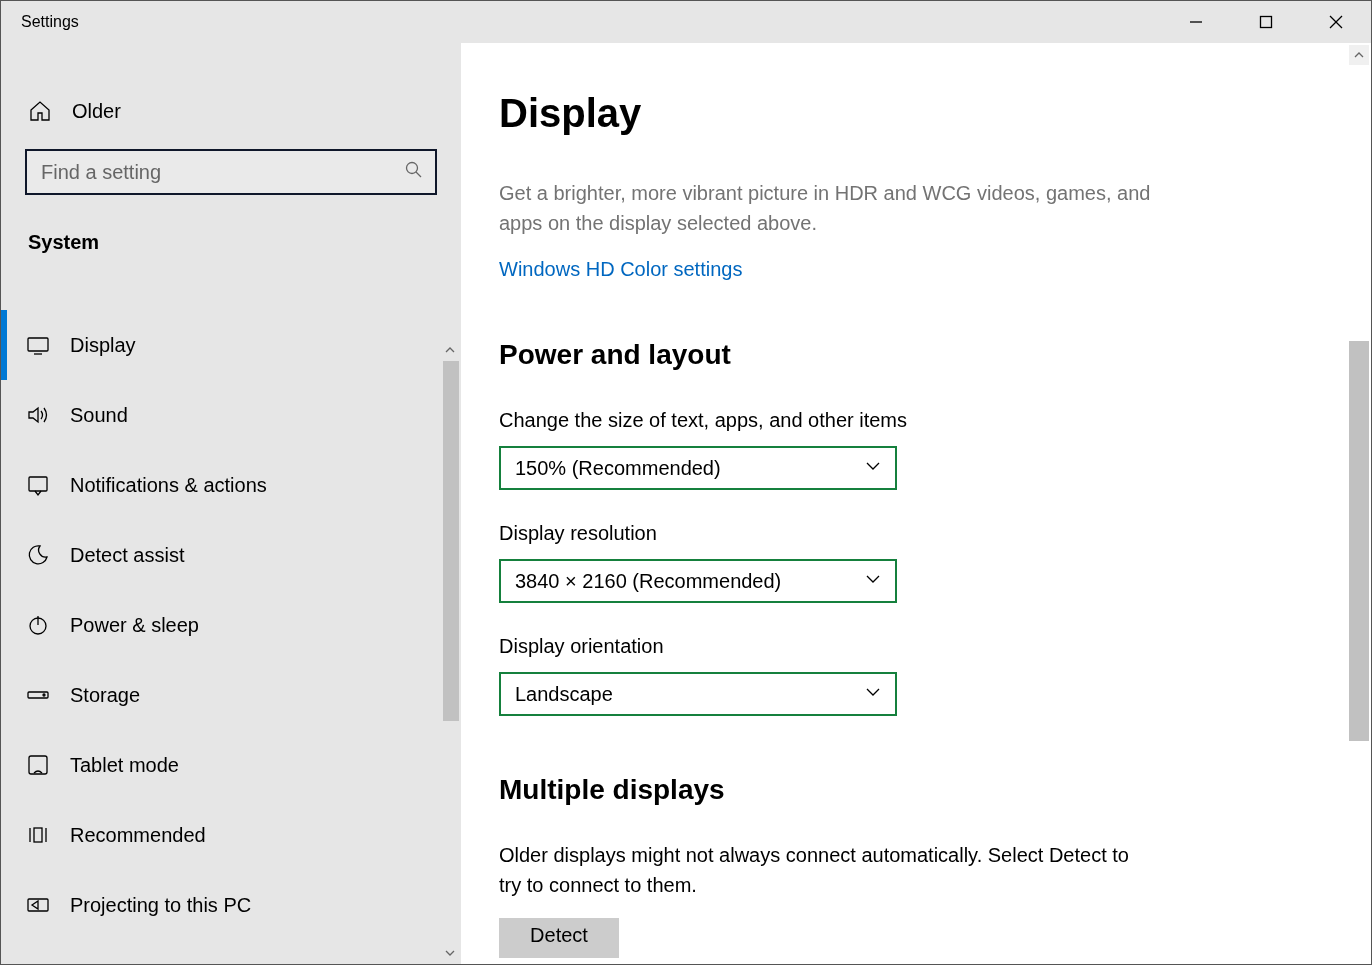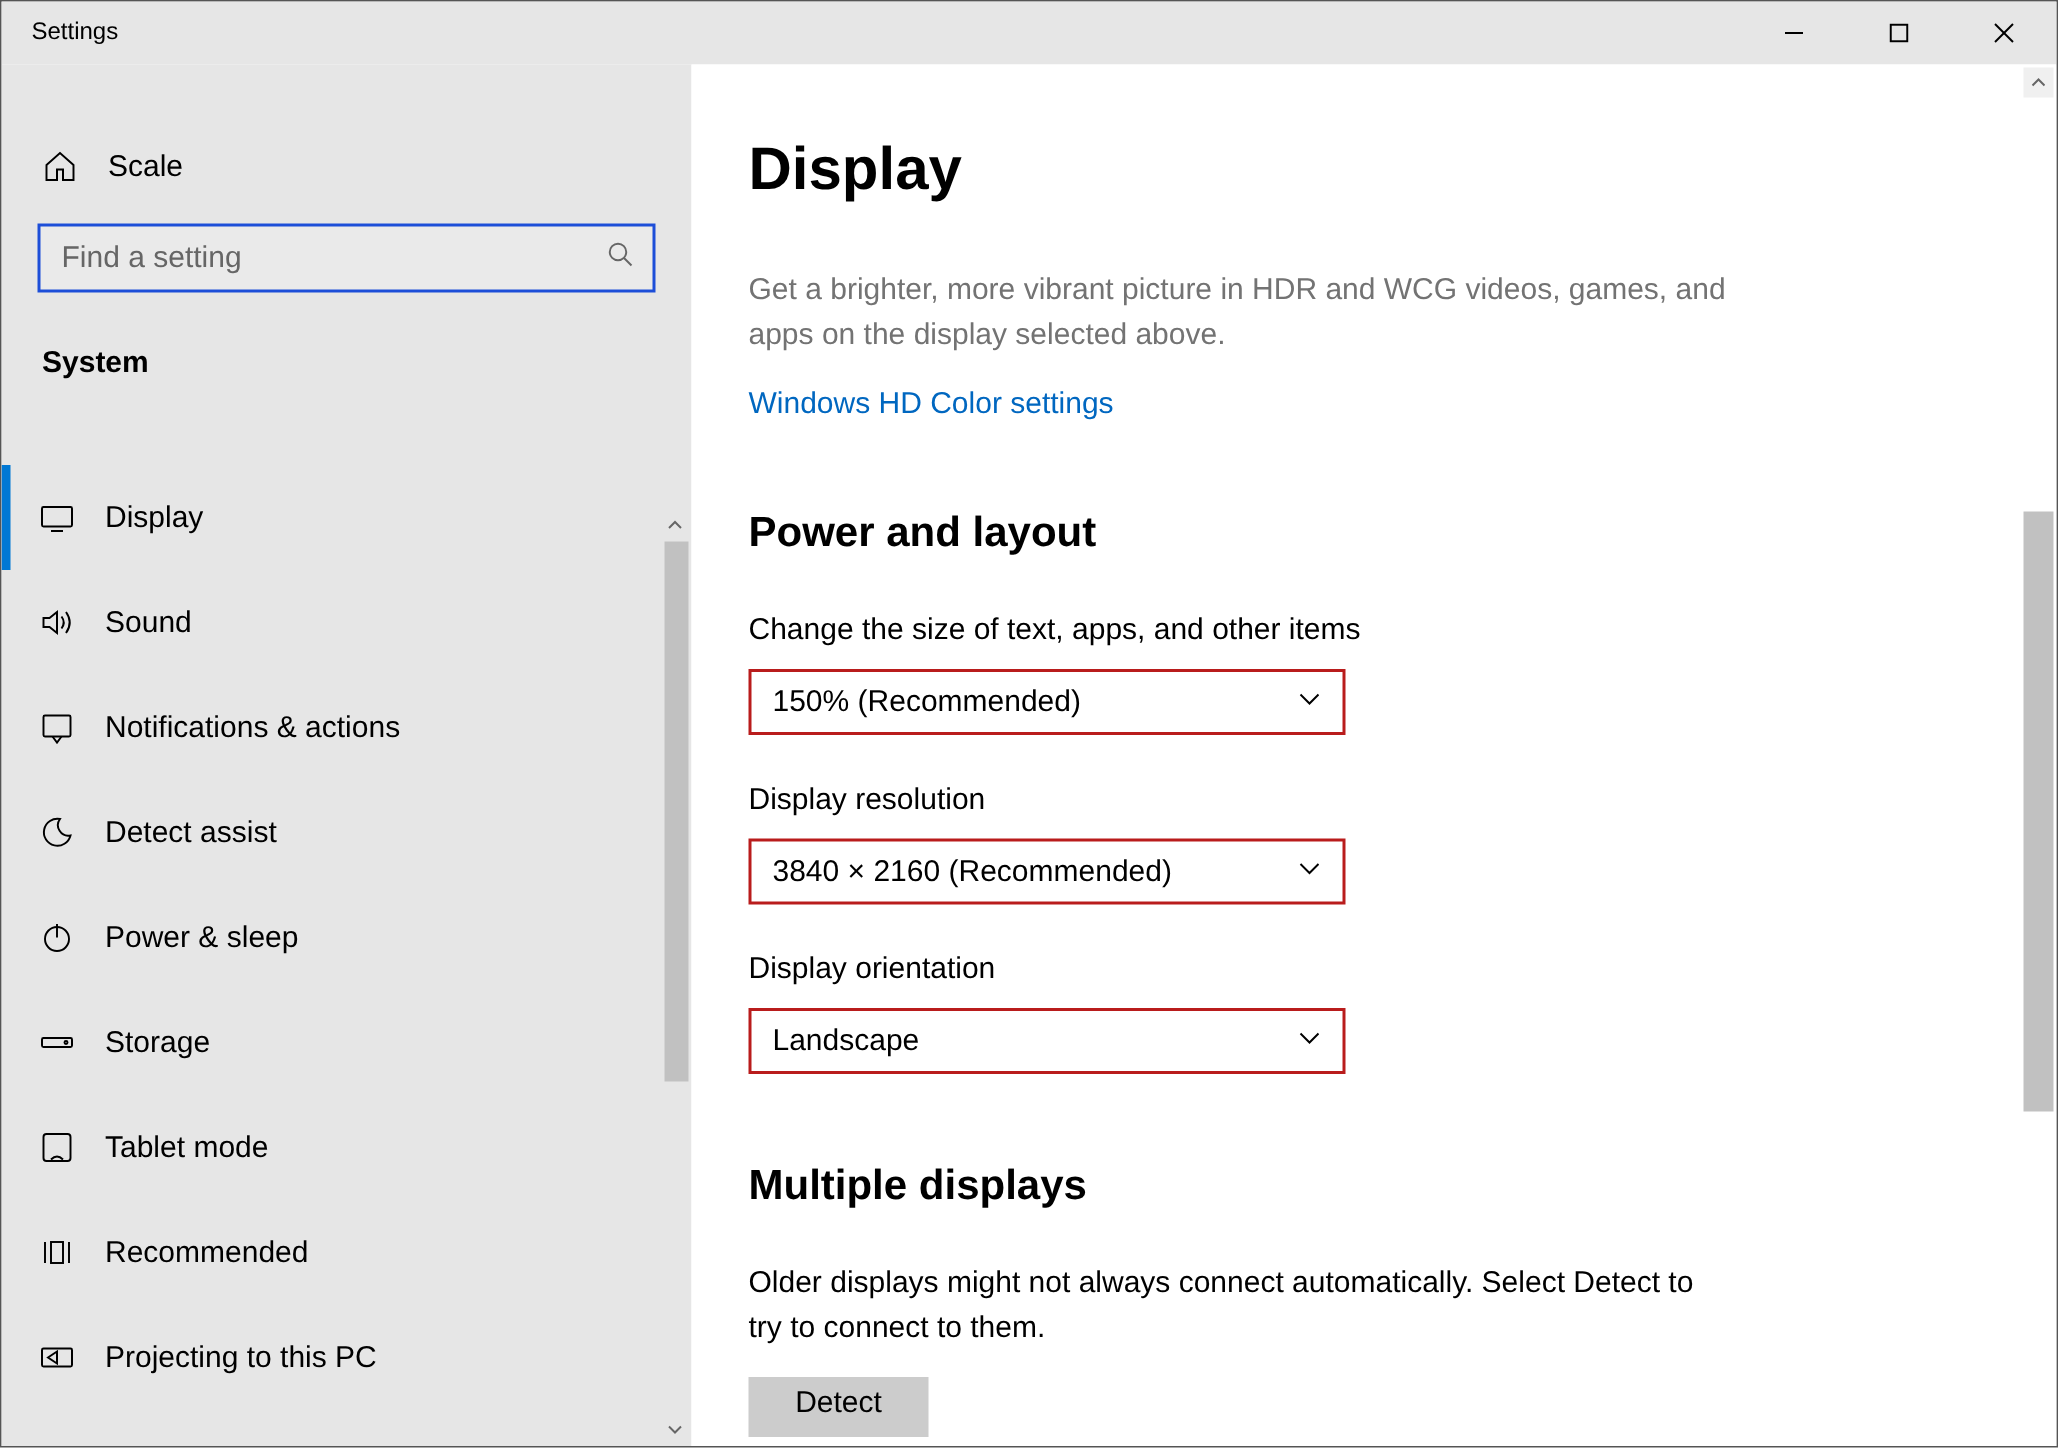--- a/index.html
+++ b/index.html
@@ -12,21 +12,21 @@
     .tb-btn svg { width: 14px; height: 14px; }
     
     .app { display: flex; height: calc(100% - 42px); position: relative; }
     
     .sidebar { width: 460px; background: #e6e6e6; display: flex; flex-direction: column; position: relative; }
     
     .home-row { display: flex; align-items: center; padding: 18px 0 20px 27px; margin-top: 38px; }
     .home-row .icon { width: 24px; height: 24px; margin-right: 20px; }
     .home-row .label { font-size: 20px; color: #000; }
     
-    .search-box { margin: 6px 24px 0 24px; height: 46px; border: 2px solid #1d4ed8; background: #eaeaea; display: flex; align-items: center; padding: 0 12px 0 14px; }
+    .search-box { margin: 6px 24px 0 24px; height: 46px; border: 2px solid #0f172a; background: #eaeaea; display: flex; align-items: center; padding: 0 12px 0 14px; }
     .search-input { flex: 1; border: none; background: transparent; font-size: 20px; color: #555; outline: none; }
     .search-input::placeholder { color: #666; }
     .search-icon { width: 18px; height: 18px; }
     
     .section-label { font-size: 20px; font-weight: 600; color: #000; margin: 36px 0 0 27px; }
     
     .nav-list { margin-top: 56px; position: relative; }
     .nav-item { display: flex; align-items: center; height: 70px; padding-left: 25px; position: relative; }
     .nav-item.active::before { content: ""; position: absolute; left: 0; top: 0; bottom: 0; width: 6px; background: #0078d4; }
     .nav-item .icon { width: 24px; height: 24px; margin-right: 20px; flex-shrink: 0; }
@@ -36,21 +36,21 @@
     .sb-scroll-down { position: absolute; right: 2px; bottom: 2px; width: 18px; height: 18px; display:flex; align-items:center; justify-content:center; }
     .sb-thumb { position: absolute; right: 2px; top: 318px; width: 16px; height: 360px; background: #c1c1c1; }
     
     .content { flex: 1; background: #fff; padding: 48px 0 0 38px; position: relative; overflow: hidden; }
     .page-title { font-size: 40px; font-weight: 600; color: #000; margin-bottom: 42px; }
     .desc { font-size: 20px; color: #737373; line-height: 1.5; max-width: 680px; }
     .link { font-size: 20px; color: #0067c0; margin-top: 20px; display: inline-block; }
     
     .section-head { font-size: 28px; font-weight: 600; color: #000; margin-top: 58px; }
     .field-label { font-size: 20px; color: #000; margin-top: 38px; }
-    .dropdown { width: 398px; height: 44px; border: 2px solid #b91c1c; display: flex; align-items: center; padding: 0 14px; margin-top: 14px; justify-content: space-between; }
+    .dropdown { width: 398px; height: 44px; border: 2px solid #15803d; display: flex; align-items: center; padding: 0 14px; margin-top: 14px; justify-content: space-between; }
     .dropdown .value { font-size: 20px; color: #000; }
     .chev { width: 16px; height: 16px; }
     
     .field-label.mt2 { margin-top: 32px; }
     
     .body-text { font-size: 20px; color: #000; margin-top: 34px; max-width: 640px; line-height:1.5; }
     
     .detect-btn { width: 120px; height: 40px; background: #ccc; border: none; font-size: 20px; color: #000; margin-top: 18px; display:flex; align-items:flex-start; justify-content:center; padding-top:6px; overflow:hidden; }
     
     .main-scroll-up { position: absolute; right: 2px; top: 2px; width: 20px; height: 20px; background:#f0f0f0; display:flex; align-items:center; justify-content:center; }
@@ -83,21 +83,21 @@
       </div>
   </div>
 </div>
 
 <div class="app">
   <div class="sidebar">
     <div class="home-row">
       <span class="icon"><svg viewBox="0 0 24 24">
             <path d="M3 11 L12 3 L21 11 L21 21 L14 21 L14 14 L10 14 L10 21 L3 21 Z"></path>
           </svg></span>
-      <span class="label">Scale</span>
+      <span class="label">Older</span>
     </div>
     <div class="search-box">
       <input class="search-input" placeholder="Find a setting" style="">
       <span><svg class="search-icon light" viewBox="0 0 18 18">
             <circle cx="7" cy="7" r="5.5"></circle>
             <line x1="11" y1="11" x2="16" y2="16"></line>
           </svg></span>
     </div>
     <div class="section-label">System</div>
 

